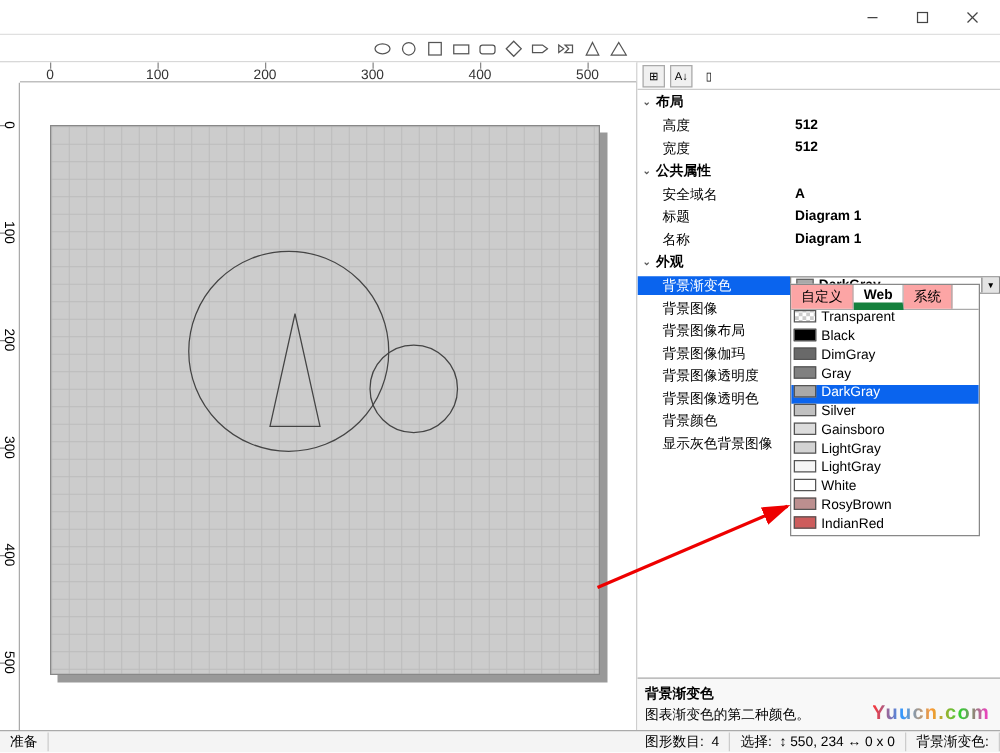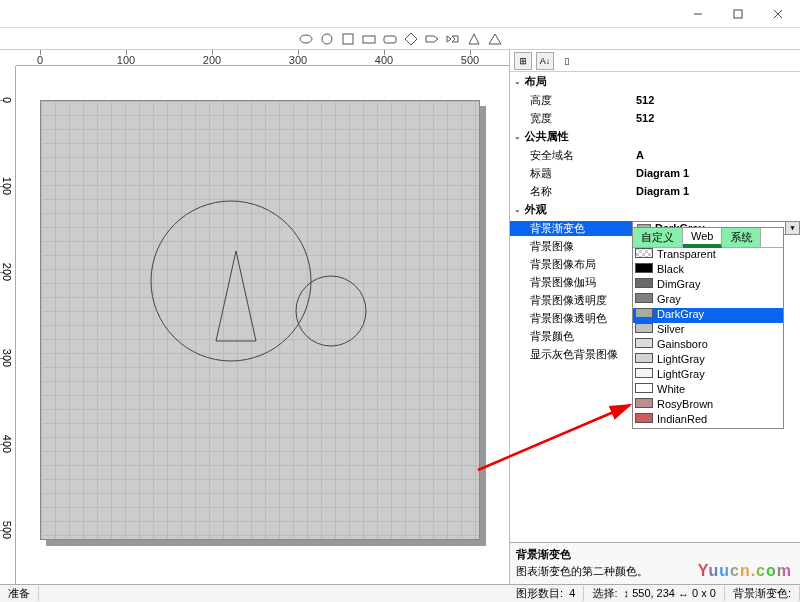--- a/index.html
+++ b/index.html
@@ -46,22 +46,22 @@
 .prop-row .label { flex: 0 0 122px; padding-left: 20px; white-space: nowrap; overflow: hidden; }
 .prop-row .value { flex: 1; padding-left: 4px; font-weight: bold; }
 .prop-row.selected .label { background: #0a64ee; color: #fff; }
 .prop-row.selected .value { background: #fff; border: 1px solid #888; position: relative; }
 .swatch-inline { display: inline-block; width: 14px; height: 10px; border: 1px solid #666; background: #a9a9a9; vertical-align: middle; margin-right: 4px; }
 .dd-btn { position: absolute; right: 0; top: 0; width: 14px; height: 100%; border-left: 1px solid #888; background: #e4e4e4; display: flex; align-items: center; justify-content: center; font-size: 7px; }
 
 
 .color-popup { position: absolute; left: 632px; top: 227px; width: 152px; background: #fff; border: 1px solid #888; z-index: 10; }
 .color-popup .tabs { display: flex; border-bottom: 1px solid #aaa; height: 20px; }
-.color-popup .tab { padding: 2px 8px; border-right: 1px solid #aaa; background: #86efac; }
-.color-popup .tab.active { background: #fff; font-weight: normal; border-bottom: 4px solid #15803d; margin-bottom: -1px; }
+.color-popup .tab { padding: 2px 8px; border-right: 1px solid #aaa; background: #fca5a5; }
+.color-popup .tab.active { background: #fff; font-weight: bold; border-bottom: 6px solid #15803d; margin-bottom: -1px; }
 .color-list { max-height: 200px; overflow: hidden; }
 .color-item { display: flex; align-items: flex-start; height: 15px; padding: 0 2px; gap: 4px; }
 .color-item.selected { background: #0a64ee; color: #fff; }
 .color-item .sw { width: 18px; height: 10px; border: 1px solid #555; flex-shrink: 0; }
 
 
 .arrow-ann { position: absolute; pointer-events: none; z-index: 11; }
 
 
 .desc-box { height: 42px; border-top: 1px solid #aaa; padding: 4px 6px; background: #f8f8f8; }

